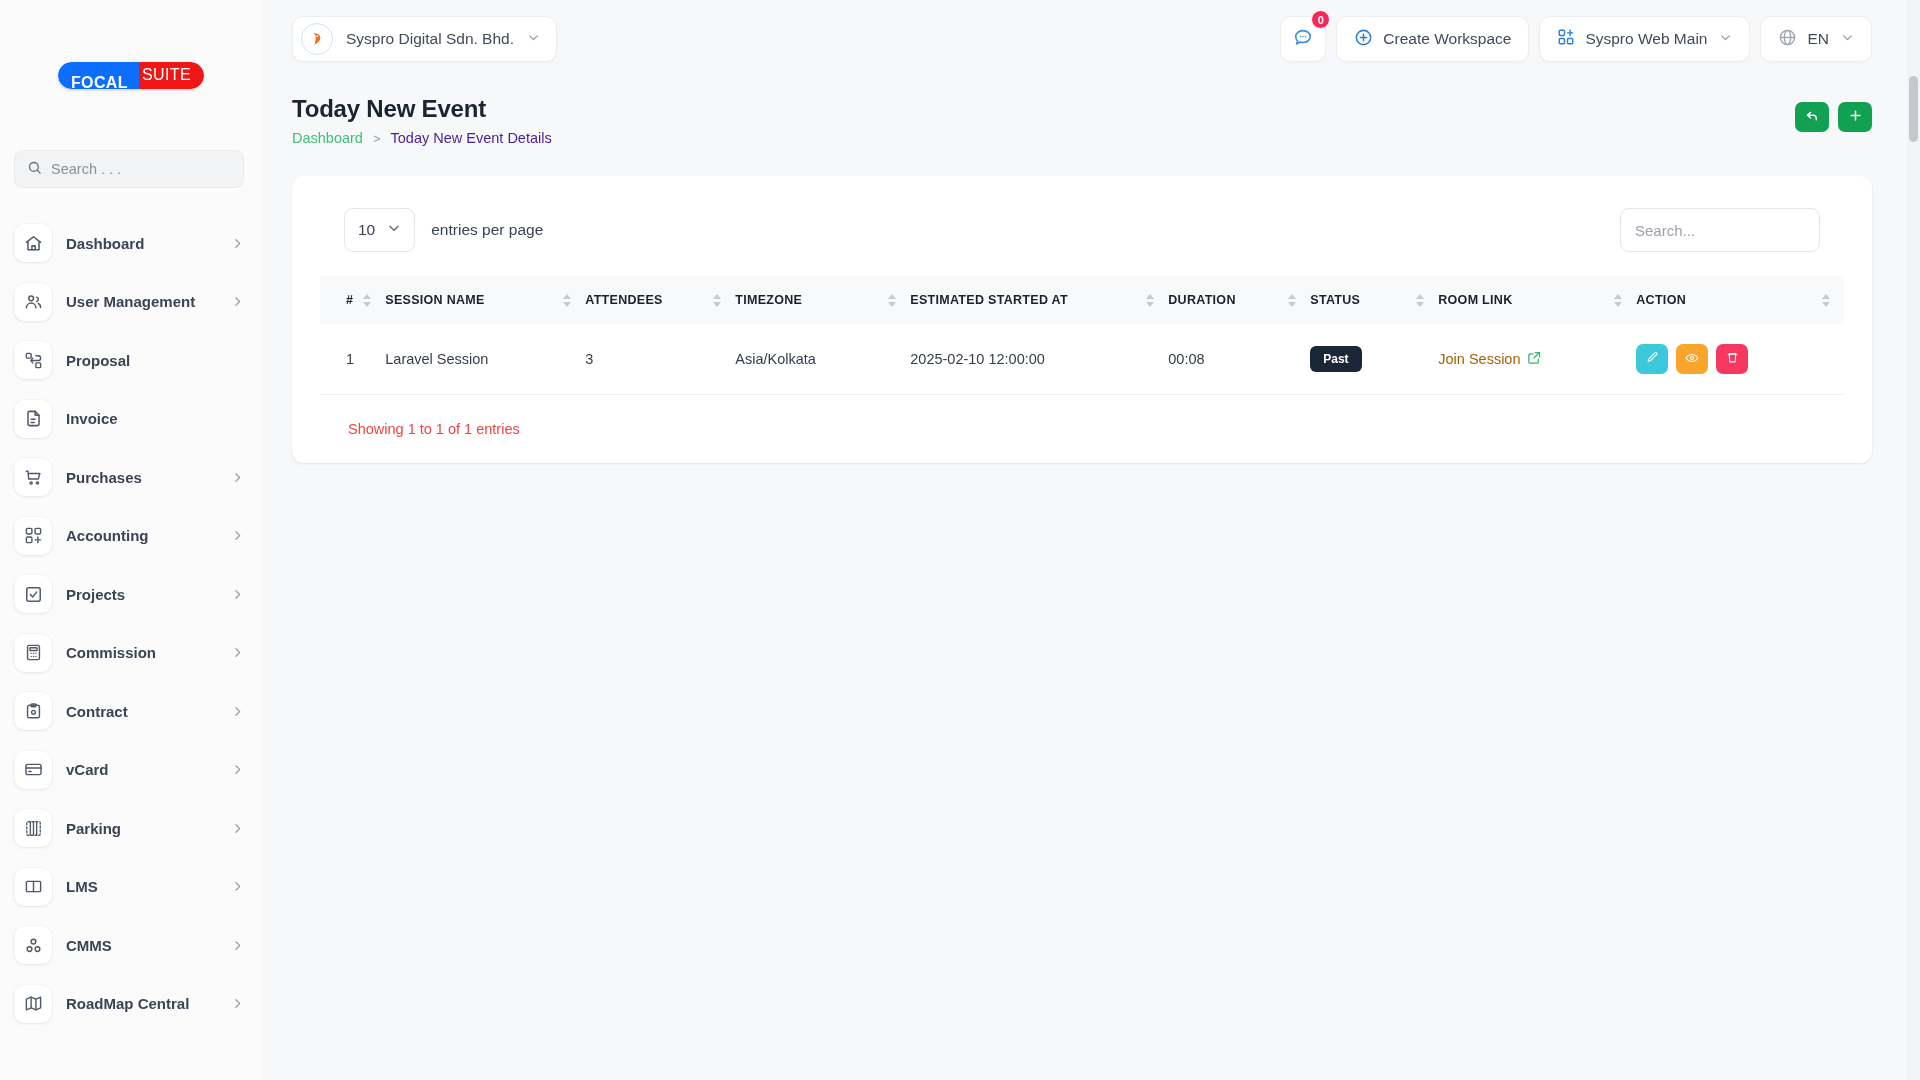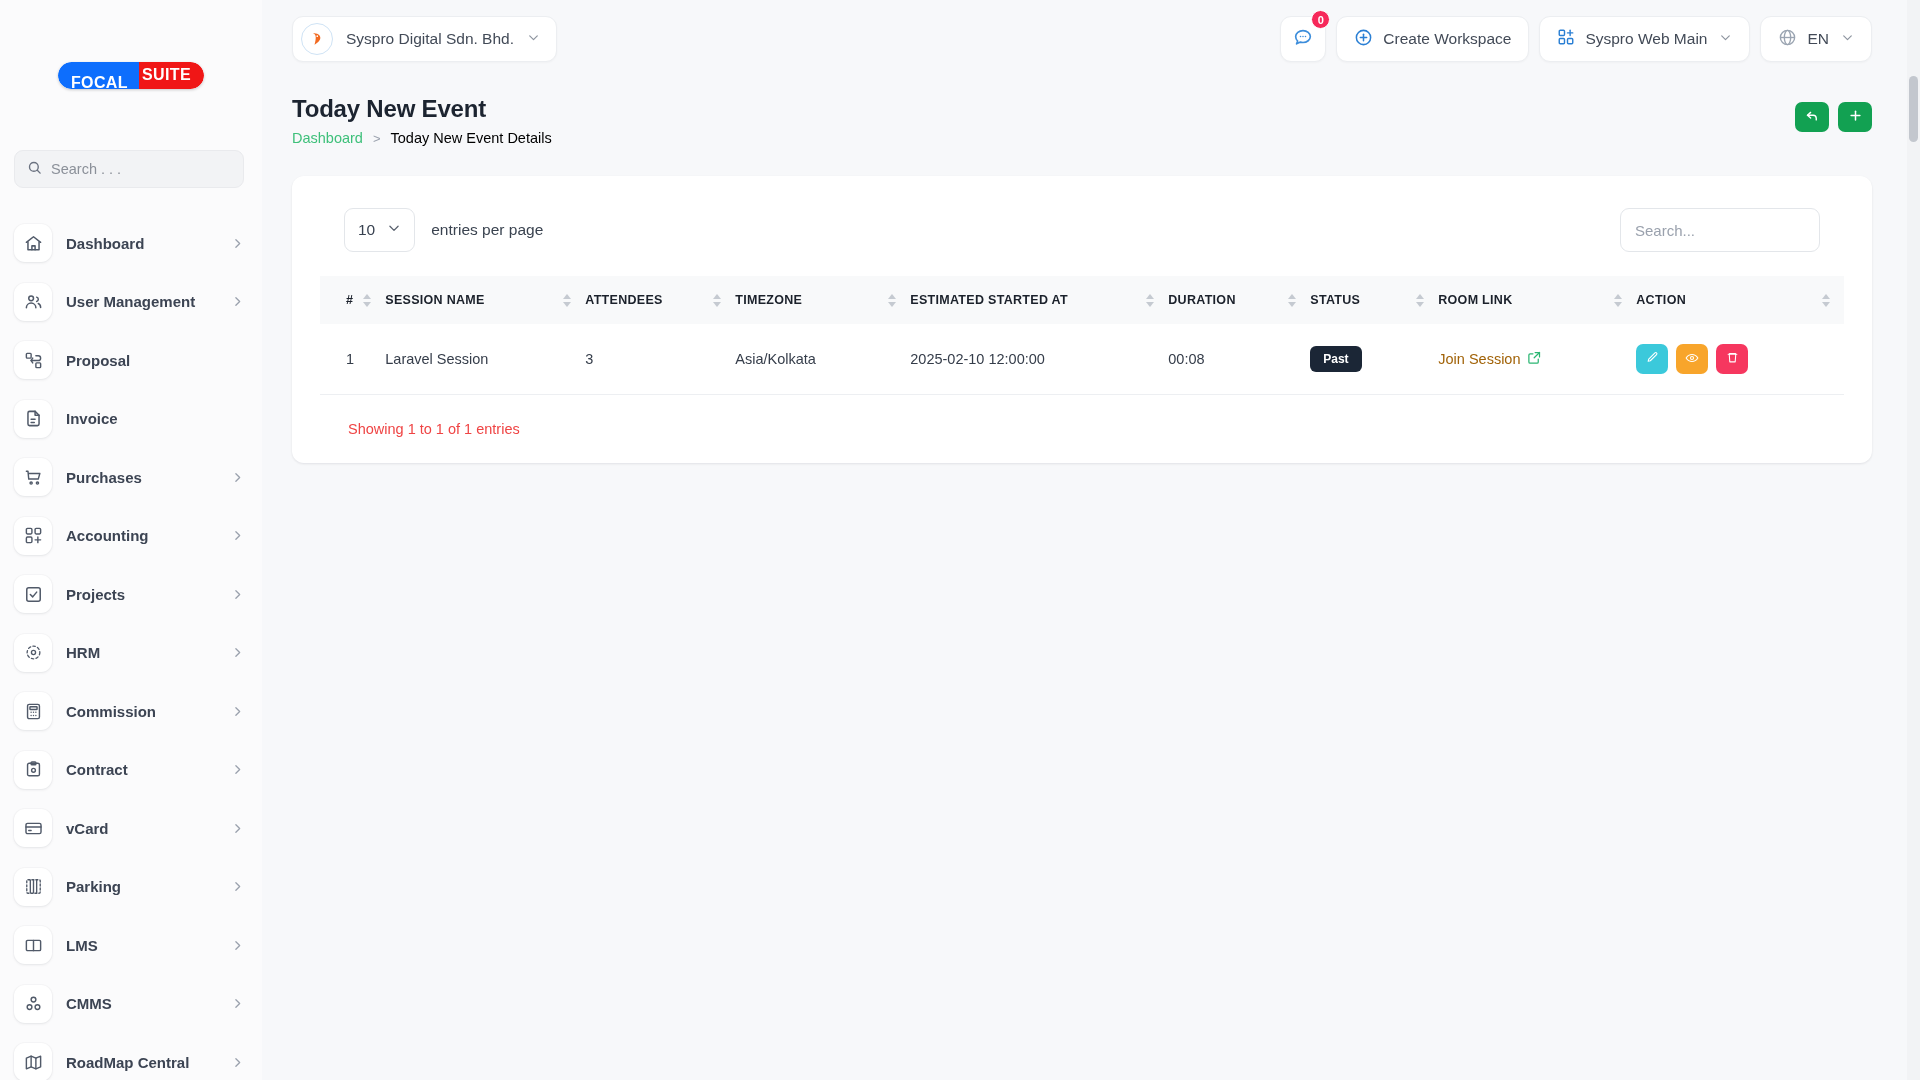--- a/index.html
+++ b/index.html
@@ -32,21 +32,21 @@
   .logo-a {
     background: #0d6efd; color: #fff;
     font-weight: 700; font-size: 16px; letter-spacing: .4px;
     padding: 16px 11px 0 13px;
     display: flex; align-items: center;
     border-radius: 14px 0 0 14px;
     position: relative; z-index: 2;
   }
   .logo-b {
     background: #f01616; color: #fff;
-    font-weight: 700; font-size: 16px; letter-spacing: .4px;
+    font-weight: 400; font-size: 16px; letter-spacing: .4px;
     padding: 0 13px 0 11px;
     display: flex; align-items: center;
     border-radius: 0 14px 14px 0;
     margin-left: -8px;
   }
   .side-search {
     margin: 0 18px 26px 14px;
     height: 38px;
     background: #f2f3f5;
     border: 1px solid #e9eaed;
@@ -149,21 +149,21 @@
     padding: 16px 48px 0 30px;
     display: flex; align-items: flex-start;
   }
   .page-title {
     font-size: 24px; font-weight: 700; color: #1c2430;
     letter-spacing: -.2px; line-height: 1.25;
   }
   .crumbs { display: flex; align-items: center; gap: 10px; margin-top: 6px; }
   .crumb-link { font-size: 14.5px; color: #3ec07a; cursor: pointer; }
   .crumb-sep { font-size: 13px; color: #9aa1ad; }
-  .crumb-cur { font-size: 14.5px; color: #000000; }
+  .crumb-cur { font-size: 14.5px; color: #4c1d95; }
   .head-actions { margin-left: auto; display: flex; gap: 9px; padding-top: 8px; }
   .sq-btn {
     width: 34px; height: 30px; border-radius: 7px;
     background: #12a152; color: #fff; border: 0;
     display: flex; align-items: center; justify-content: center;
     cursor: pointer;
   }
 
   
   .card {
@@ -390,34 +390,20 @@
           </svg>
       </span>
       <span class="nav-label">Projects</span>
       <span class="nav-chev">
         <svg width="13" height="13" viewBox="0 0 24 24" fill="none" stroke="currentColor" stroke-width="2.4" stroke-linecap="round" stroke-linejoin="round">
             <polyline points="9 5 16 12 9 19"></polyline>
           </svg>
       </span>
     </div>
 
-    <div class="nav-item">
-      <span class="nav-ico">
-        <svg width="19" height="19" viewBox="0 0 24 24" fill="none" stroke="currentColor" stroke-width="1.7" stroke-linecap="round" stroke-linejoin="round">
-            <circle cx="12" cy="12" r="8" stroke-dasharray="3 3"></circle>
-            <circle cx="12" cy="12" r="2.6"></circle>
-          </svg>
-      </span>
-      <span class="nav-label">HRM</span>
-      <span class="nav-chev">
-        <svg width="13" height="13" viewBox="0 0 24 24" fill="none" stroke="currentColor" stroke-width="2.4" stroke-linecap="round" stroke-linejoin="round">
-            <polyline points="9 5 16 12 9 19"></polyline>
-          </svg>
-      </span>
-    </div>
 
     <div class="nav-item">
       <span class="nav-ico">
         <svg width="19" height="19" viewBox="0 0 24 24" fill="none" stroke="currentColor" stroke-width="1.8" stroke-linecap="round" stroke-linejoin="round">
             <rect x="4.5" y="3" width="15" height="18" rx="2"></rect>
             <rect x="7.5" y="6" width="9" height="3.5" rx=".7"></rect>
             <circle cx="9" cy="13" r=".9" fill="currentColor" stroke="none"></circle>
             <circle cx="12" cy="13" r=".9" fill="currentColor" stroke="none"></circle>
             <circle cx="15" cy="13" r=".9" fill="currentColor" stroke="none"></circle>
             <circle cx="9" cy="17" r=".9" fill="currentColor" stroke="none"></circle>

